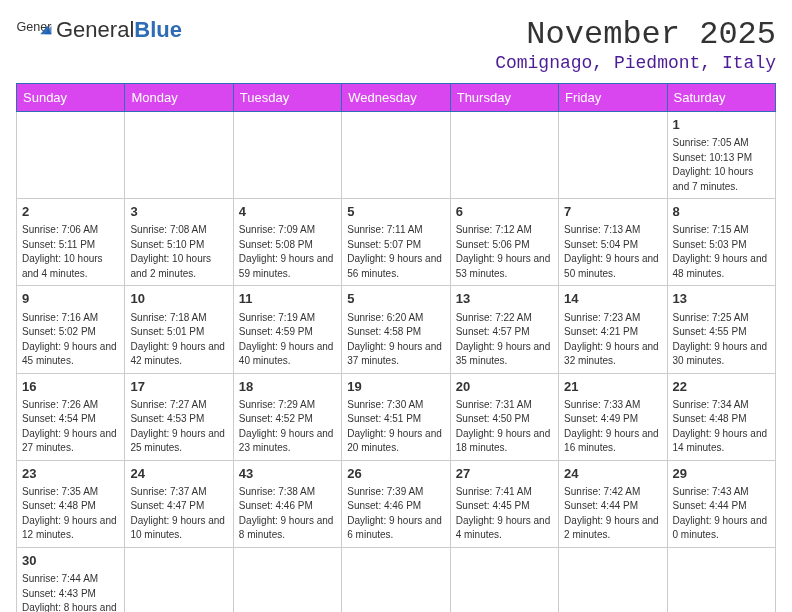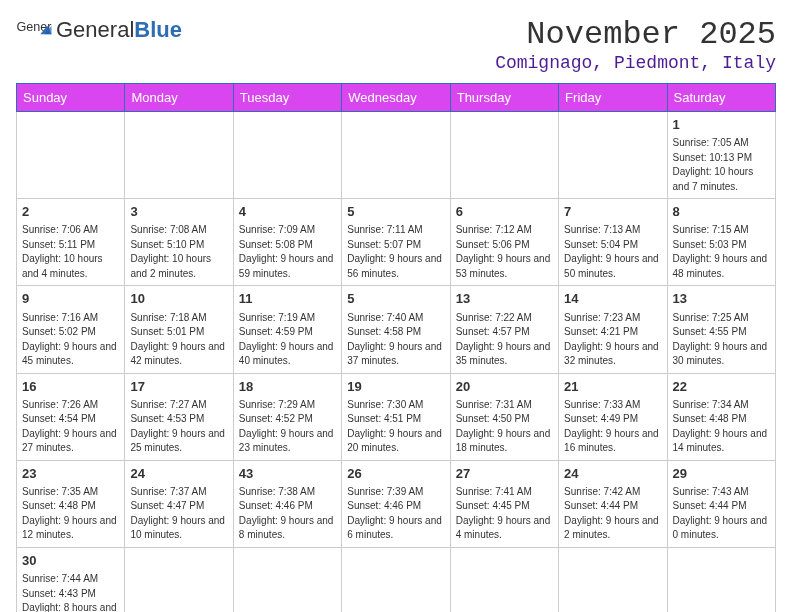--- a/index.html
+++ b/index.html
@@ -188,21 +188,21 @@
 Daylight: 9 hours and 42 minutes.</div>
         </td>
         <td>
           <span class="day-number">11</span>
           <div class="day-info">Sunrise: 7:19 AM
 Sunset: 4:59 PM
 Daylight: 9 hours and 40 minutes.</div>
         </td>
         <td>
           <span class="day-number">5</span>
-          <div class="day-info">Sunrise: 7:40 AM
+          <div class="day-info">Sunrise: 6:20 AM
 Sunset: 4:58 PM
 Daylight: 9 hours and 37 minutes.</div>
         </td>
         <td>
           <span class="day-number">13</span>
           <div class="day-info">Sunrise: 7:22 AM
 Sunset: 4:57 PM
 Daylight: 9 hours and 35 minutes.</div>
         </td>
         <td>

